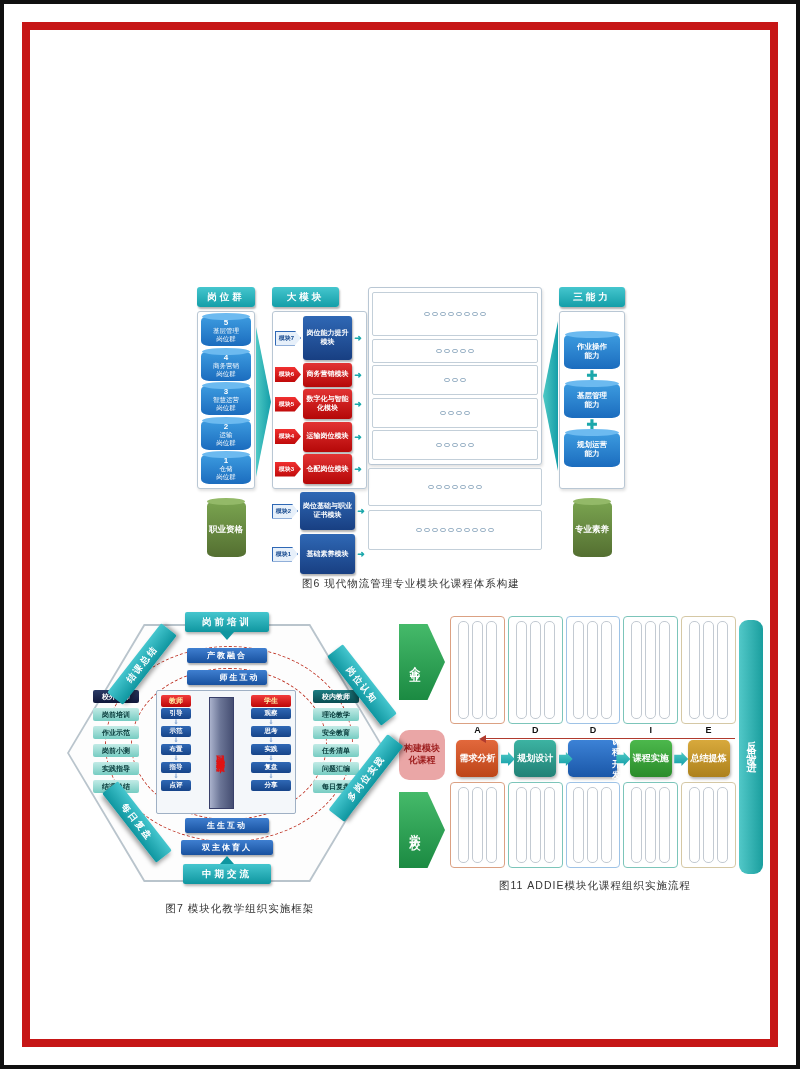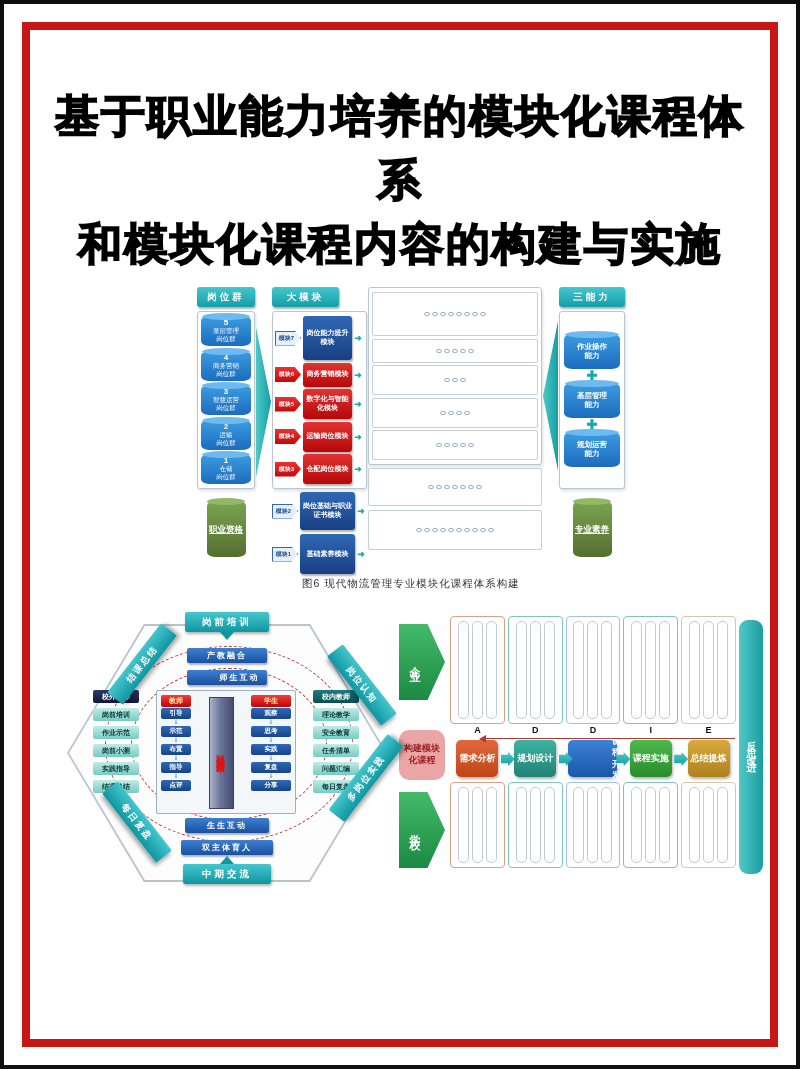--- a/index.html
+++ b/index.html
@@ -27,21 +27,21 @@
   .f6colA { width:58px; }
   .cylstack { height:178px; padding:4px 3px; display:flex; flex-direction:column; justify-content:space-between; }
   .cyl { position:relative; background:linear-gradient(180deg,#3d9ce0,#1b6cbe); border-radius:8px/5px; color:#fff;
          display:flex; flex-direction:column; align-items:center; justify-content:center; text-align:center; }
   .cyl::before { content:""; position:absolute; top:-3px; left:2%; width:96%; height:7px; border-radius:50%; background:#6cbaf0; }
   .cyl.green { background:linear-gradient(180deg,#7aa450,#546f31); }
   .cyl.green::before { background:#93b968; }
   .postcyl { width:50px; height:30px; }
   .cylnum { font-size:8px; font-weight:bold; line-height:1; position:relative; }
   .cylline { font-size:6.5px; line-height:1.2; position:relative; }
-  .qualcyl { width:39px; height:56px; margin:12px auto 0; font-size:8.5px; font-weight:bold;text-decoration:underline; }
+  .qualcyl { width:39px; height:56px; margin:12px auto 0; font-size:8.5px; font-weight:bold; }
   .bigarrow { flex:none; margin-top:40px; width:15px; height:150px; background:linear-gradient(90deg,#4fc9c5,#149ea8); }
   .bigarrow.right { clip-path:polygon(0 0,100% 50%,0 100%); }
   .bigarrow.left  { clip-path:polygon(100% 0,0 50%,100% 100%); margin-top:34px; }
 
   .f6colB { width:96px; }
   .f6colB .f6hdr { margin-right:28px; }
   .modstack-top { height:178px; padding:4px 2px; display:flex; flex-direction:column; justify-content:space-between; }
   .modstack-top > :nth-child(1){height:44px;} .modstack-top > :nth-child(2){height:24px;}
   .modstack-top > :nth-child(3){height:30px;} .modstack-top > :nth-child(4){height:30px;}
   .modstack-top > :nth-child(5){height:30px;}
@@ -181,24 +181,20 @@
   .feedline::before { content:""; position:absolute; left:-6px; top:-4.5px; border:4px solid transparent;
                       border-right:7px solid #b03a2e; }
 </style>
 </head>
 <body>
 
 <div class="page">
   <div class="frame-black"></div>
   <div class="frame-red"></div>
 
-  <h1 class="title">
-    <div>基于职业能力培养的模块化课程体系</div>
-    <div>和模块化课程内容的构建与实施</div>
-  </h1>
 
   <section class="fig6">
     <div class="f6colA">
       <div class="f6hdr">岗位群</div>
       <div class="cylstack panelbox">
 
       <div class="cyl postcyl">
           <span class="cylnum">5</span>
           <span class="cylline">基层管理</span>
           <span class="cylline">岗位群</span>
@@ -491,20 +487,21 @@
 
         <div class="vteam-item">理论教学</div>
             <div class="vteam-item">安全教育</div>
             <div class="vteam-item">任务清单</div>
             <div class="vteam-item">问题汇编</div>
             <div class="vteam-item">每日复盘</div>
           </div>
       </div>
     </div>
   </section>
+  <div class="caption cap7">图7 模块化教学组织实施框架</div>
 
   <section class="fig11">
     <div class="f11grid">
       <div class="f11left">
         <div class="blockarrow ent">
           <span>企业</span>
         </div>
         <div class="startbox">构建模块化课程</div>
         <div class="blockarrow sch">
           <span>学校</span>
@@ -624,13 +621,14 @@
               </div>
           </div>
         </div></div>
 
       <div class="feedbar">
         <span>反思改进</span>
       </div>
     </div>
     <div class="feedline"></div>
   </section>
+  <div class="caption cap11">图11  ADDIE模块化课程组织实施流程</div>
 </div>
 
 </body></html>

